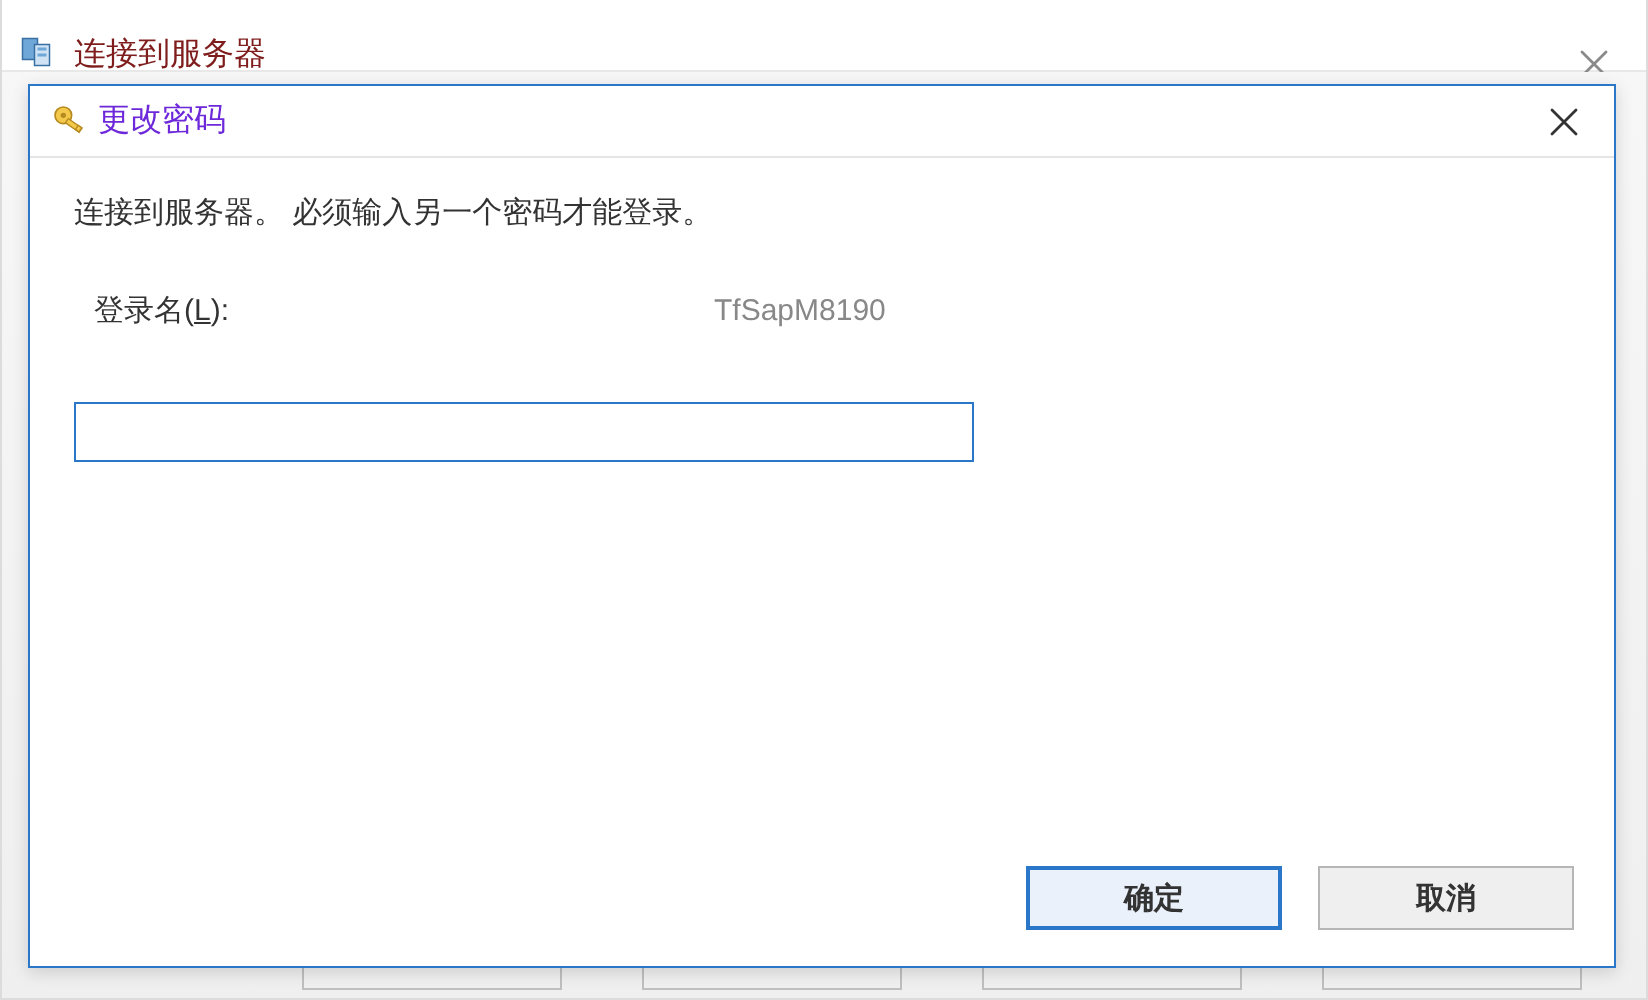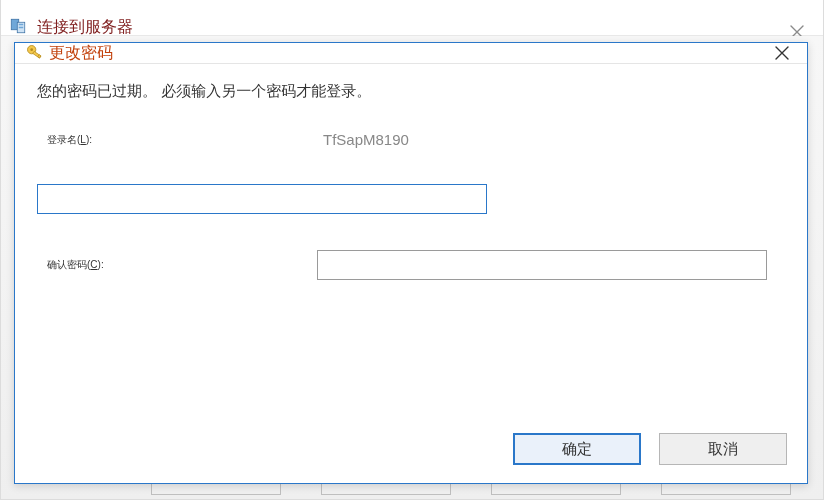--- a/index.html
+++ b/index.html
@@ -70,26 +70,26 @@
     position: absolute;
     left: 14px;
     top: 42px;
     width: 794px;
     height: 442px;
     background: #fff;
     border: 1px solid #2a77c9;
     box-shadow: 0 2px 8px rgba(0,0,0,0.15);
   }
   .dialog-titlebar {
-    height: 21px;
+    height: 36px;
     display: flex;
     align-items: center;
     padding: 0 6px 0 10px;
     border-bottom: 1px solid #e5e5e5;
-    color: #c2410c;
+    color: #6d28d9;
     font-size: 16px;
   }
   .dialog-titlebar .spacer { flex: 1; }
   .dialog-close {
     width: 38px; height: 28px;
     display: flex; align-items: center; justify-content: center;
     color: #333;
     cursor: pointer;
   }
   .dialog-close svg { width: 14px; height: 14px; }
@@ -106,31 +106,32 @@
   }
 
   .form-row {
     display: flex;
     align-items: center;
     margin-bottom: 36px;
   }
   .form-row .label {
     width: 280px;
     padding-left: 10px;
-    font-size: 10px;
+    font-size: 15px;
     color: #333;
   }
   .form-row .label u { text-decoration: underline; }
   .form-row .field {
     flex: 1;
   }
   .readonly-value {
     color: #888;
     font-size: 15px;
     padding-left: 6px;
+    margin-left: 34px;
   }
   .text-input {
     width: 450px;
     height: 30px;
     border: 1px solid #9a9a9a;
     padding: 2px 6px;
     font-size: 14px;
     font-family: inherit;
     outline: none;
     background: #fff;
@@ -147,21 +148,21 @@
     gap: 18px;
   }
   .btn {
     width: 128px;
     height: 32px;
     background: #efefef;
     border: 1px solid #b6b6b6;
     font-size: 15px;
     color: #333;
     cursor: pointer;
-    display: flex; align-items: center; justify-content: center;
+    display: flex; align-items: center; justify-content: center; font-weight: bold;
   }
   .btn.default {
     border: 2px solid #2a77c9;
     background: #eaf1fa;
   }
 
   
   .server-icon svg { width: 18px; height: 18px; display:block; }
   .key-icon svg { width: 20px; height: 20px; display:block; }
   .dialog-titlebar .icon-wrap,
@@ -221,45 +222,37 @@
     <span>更改密码</span>
     <span class="spacer"></span>
     <span class="dialog-close">
       <svg viewBox="0 0 14 14">
         <path d="M1 1 L13 13 M13 1 L1 13" stroke="#333" stroke-width="1.4" fill="none" stroke-linecap="round"></path>
       </svg>
     </span>
   </div>
 
   <div class="dialog-body">
-    <div class="message">您的密码已过期。 必须输入另一个密码才能登录。</div>
+    <div class="message">连接到服务器。 必须输入另一个密码才能登录。</div>
 
     <div class="form-row">
       <div class="label">
         <span>登录名(</span><u>L</u><span>):</span>
       </div>
       <div class="field">
         <span class="readonly-value">TfSapM8190</span>
       </div>
     </div>
 
     <div class="form-row">
       <div class="field">
         <input type="password" class="text-input focused" value="" style="">
       </div>
     </div>
 
-    <div class="form-row">
-      <div class="label">
-        <span>确认密码(</span><u>C</u><span>):</span>
-      </div>
-      <div class="field">
-        <input type="password" class="text-input" value="" style="">
-      </div>
-    </div>
   </div>
 
   <div class="button-row">
     <div class="btn default">
       <span>确定</span>
     </div>
     <div class="btn">
       <span>取消</span>
     </div>
   </div>

